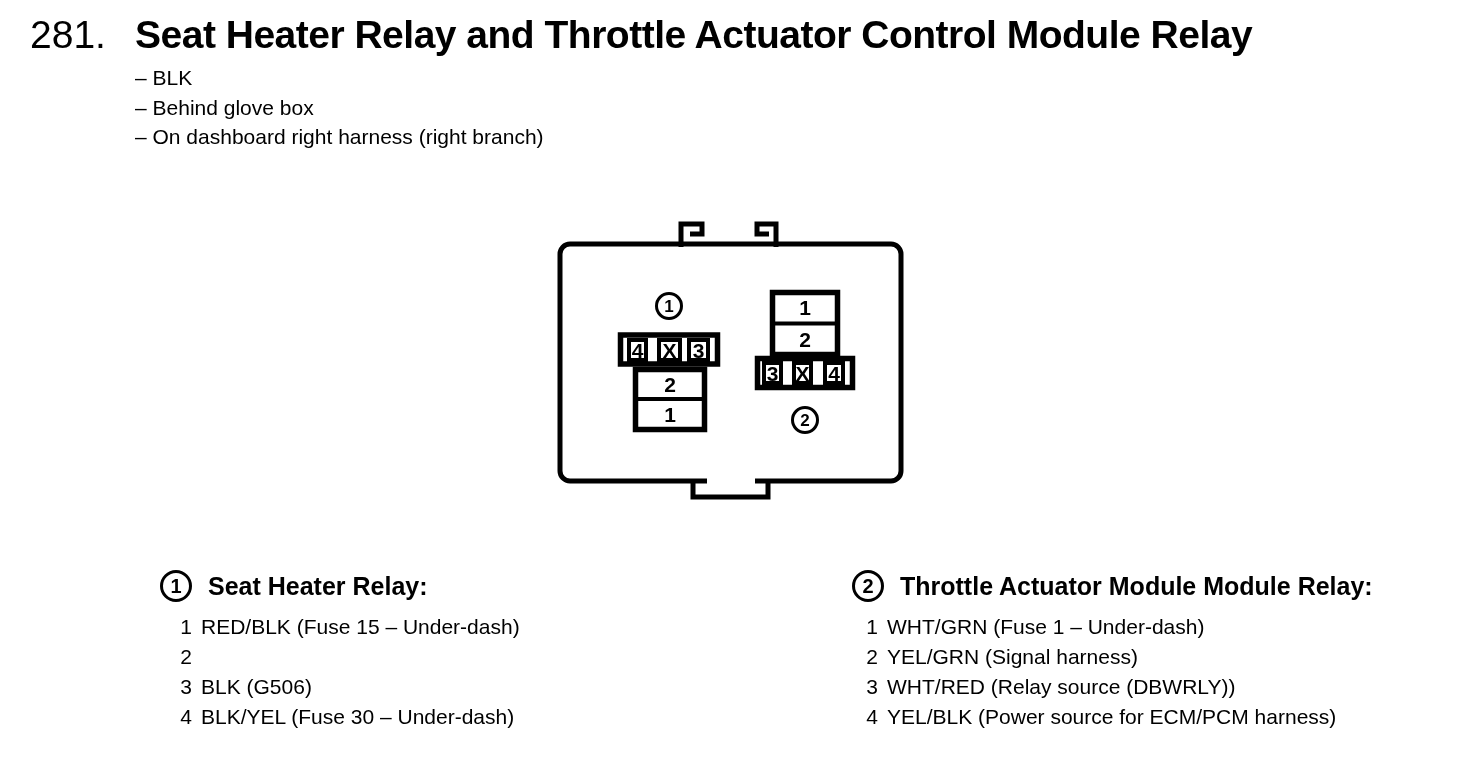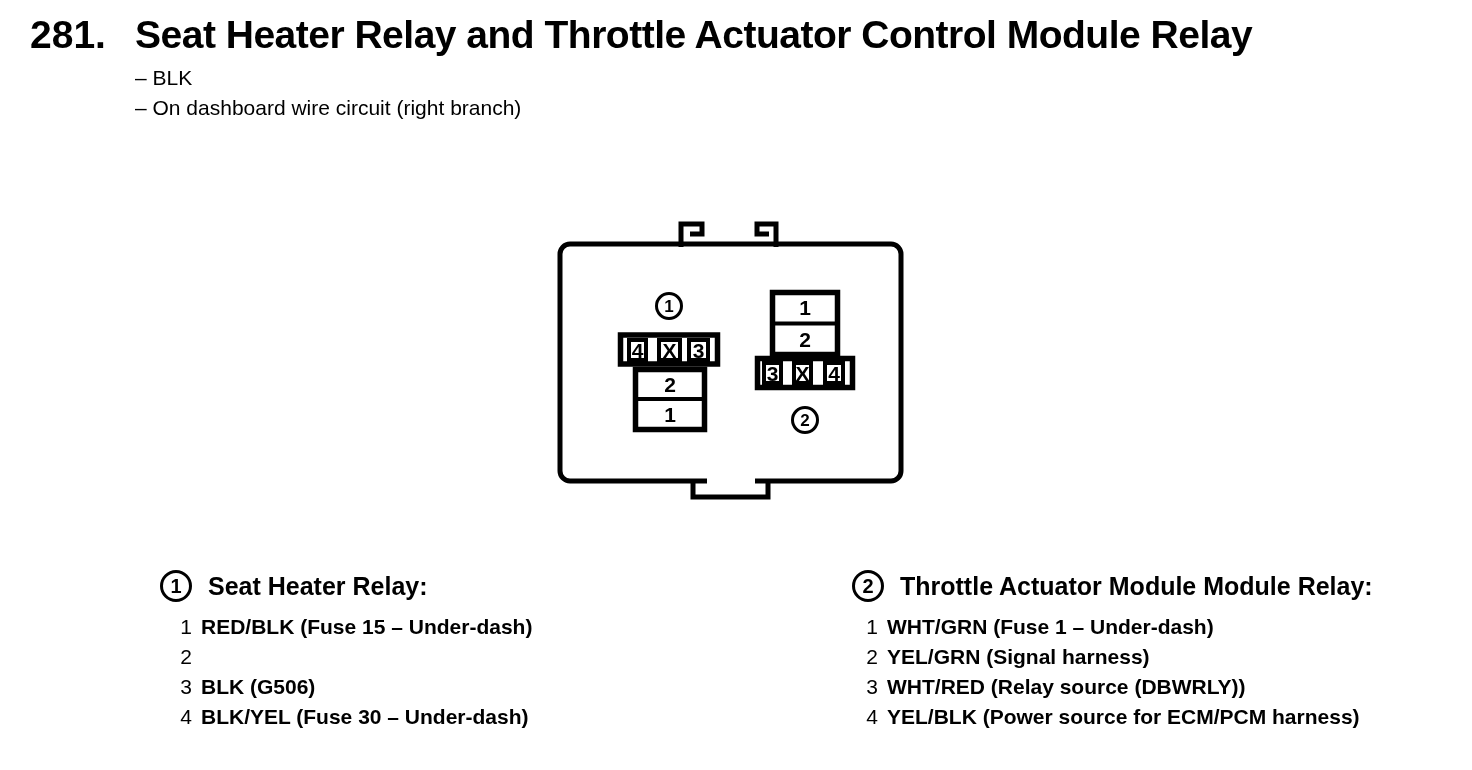--- a/index.html
+++ b/index.html
@@ -15,21 +15,21 @@
     background: #ffffff;
     overflow: hidden;
   }
 
   
   .section-number {
     position: absolute;
     left: 30px;
     top: 13px;
     font-size: 39px;
-    font-weight: bold;
+    font-weight: normal;
     white-space: nowrap;
   }
   .page-title {
     position: absolute;
     left: 135px;
     top: 13px;
     font-size: 39px;
     font-weight: bold;
     letter-spacing: -0.5px;
     white-space: nowrap;
@@ -106,34 +106,34 @@
     font-size: 21px;
     line-height: 30px;
   }
   .item-num {
     width: 14px;
     text-align: right;
     flex: 0 0 auto;
   }
   .item-desc {
     margin-left: 9px;
-    font-weight: bold;
   }
 </style>
 </head>
 <body>
 
 <div class="page">
 
   <span class="section-number">281.</span>
   <span class="page-title">Seat Heater Relay and Throttle Actuator Control Module Relay</span>
 
   <div class="bullets">
     <div>– BLK</div>
-    <div>– On dashboard wire circuit (right branch)</div>
+    <div>– Behind glove box</div>
+    <div>– On dashboard right harness (right branch)</div>
   </div>
 
   <svg class="diagram" width="380" height="310" viewBox="540 205 380 310">
 
     <rect x="560" y="244" width="341" height="237" rx="10" ry="10" fill="#ffffff" stroke="#000000" stroke-width="5"></rect>
 
     <path d="M 681,247 L 681,224 L 702,224 L 702,234 L 690,234" fill="none" stroke="#000000" stroke-width="5"></path>
     <path d="M 776,247 L 776,224 L 757,224 L 757,234 L 769,234" fill="none" stroke="#000000" stroke-width="5"></path>
 
     <rect x="707" y="475" width="48" height="12" fill="#ffffff" stroke="none"></rect>

